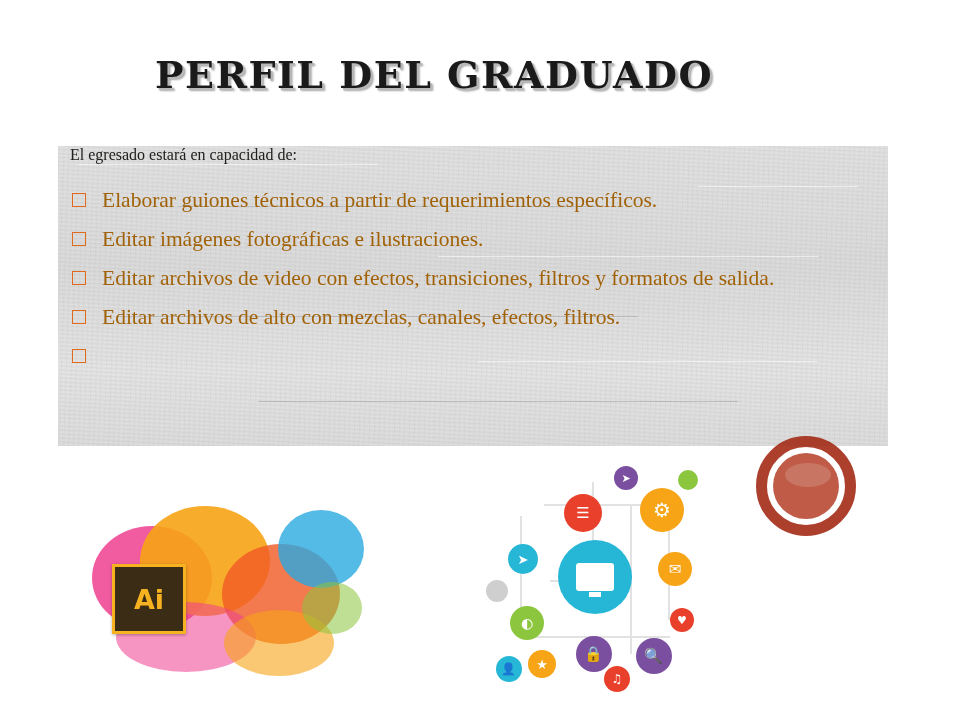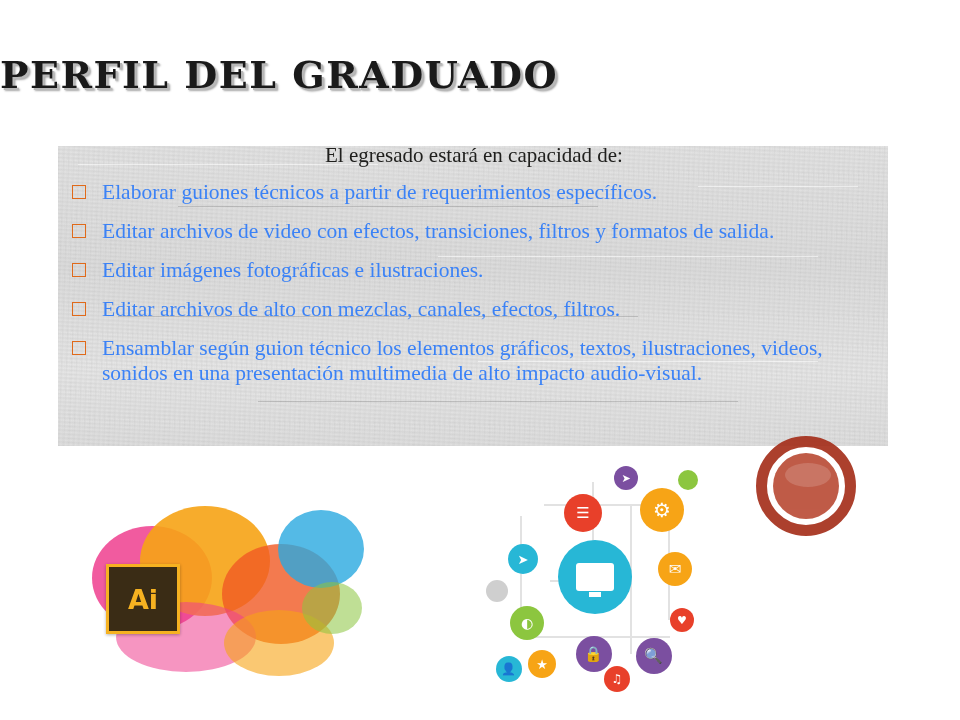--- a/index.html
+++ b/index.html
@@ -23,20 +23,21 @@
     background: #ffffff;
     overflow: hidden;
   }
 
   
   .title {
     position: absolute;
     top: 52px;
     left: 0;
     width: 868px;
+    text-align: center;
     font-family: "DejaVu Serif", serif;
     font-weight: bold;
     font-size: 38px;
     letter-spacing: 1.5px;
     color: #1a1a1a;
     text-shadow:
       2px 2px 0 #b8b8b8,
       3px 3px 2px rgba(0,0,0,0.35);
     white-space: nowrap;
   }
@@ -67,38 +68,37 @@
 
   
   .body-text {
     position: absolute;
     left: 68px;
     top: 140px;
     width: 810px;
     color: #20201e;
   }
   .lead {
-    font-size: 21px;
+    font-size: 16px;
     line-height: 30px;
-    margin: 0 0 10px 0;
+    margin: 0 0 18px 0;
     padding-left: 2px;
-    text-align: center;
   }
   ul.bullets {
     list-style: none;
     margin: 0;
     padding: 0;
   }
   ul.bullets li {
     position: relative;
     font-size: 21.5px;
     line-height: 25px;
     margin: 0 0 14px 0;
     padding-left: 34px;
-    color: #3b82f6;
+    color: #a16207;
   }
   .bullet-mark {
     position: absolute;
     left: 4px;
     top: 5px;
     width: 12px;
     height: 12px;
     border: 1.6px solid #e06a1a;
     background: transparent;
   }
@@ -111,21 +111,21 @@
     width: 300px;
     height: 200px;
   }
   .splat {
     position: absolute;
     border-radius: 50%;
     filter: blur(0.3px);
   }
   .adobe-row {
     position: absolute;
-    left: 14px;
+    left: 20px;
     top: 66px;
     display: flex;
     gap: 9px;
     z-index: 5;
   }
   .adobe-box {
     width: 68px;
     height: 64px;
     border: 3px solid #ffffff;
     display: flex;
@@ -232,33 +232,32 @@
 
   <div class="body-text">
     <p class="lead">El egresado estará en capacidad de:</p>
     <ul class="bullets">
       <li>
         <span class="bullet-mark"></span>
         <span>Elaborar guiones técnicos a partir de requerimientos específicos.</span>
       </li>
       <li>
         <span class="bullet-mark"></span>
+        <span>Editar imágenes fotográficas e ilustraciones.</span>
+      </li>
+      <li>
+        <span class="bullet-mark"></span>
         <span>Editar archivos de video con efectos, transiciones, filtros y formatos de salida.</span>
       </li>
       <li>
         <span class="bullet-mark"></span>
-        <span>Editar imágenes fotográficas e ilustraciones.</span>
-      </li>
-      <li>
-        <span class="bullet-mark"></span>
         <span>Editar archivos de alto con mezclas, canales, efectos, filtros.</span>
       </li>
       <li>
         <span class="bullet-mark"></span>
-        <span>Ensamblar según guion técnico los elementos gráficos, textos, ilustraciones, videos, sonidos en una presentación multimedia de alto impacto audio-visual.</span>
       </li>
     </ul>
   </div>
 
   <div class="adobe-cluster">
     <div class="splat" style="left:0px;   top:28px;  width:120px; height:104px; background:#ef3f8f; opacity:.85;"></div>
     <div class="splat" style="left:48px;  top:8px;   width:130px; height:110px; background:#f7a416; opacity:.9;"></div>
     <div class="splat" style="left:130px; top:46px;  width:118px; height:100px; background:#f15a24; opacity:.8;"></div>
     <div class="splat" style="left:186px; top:12px;  width:86px;  height:78px;  background:#2aa9e0; opacity:.8;"></div>
     <div class="splat" style="left:24px;  top:104px; width:140px; height:70px;  background:#ef3f8f; opacity:.55;"></div>

